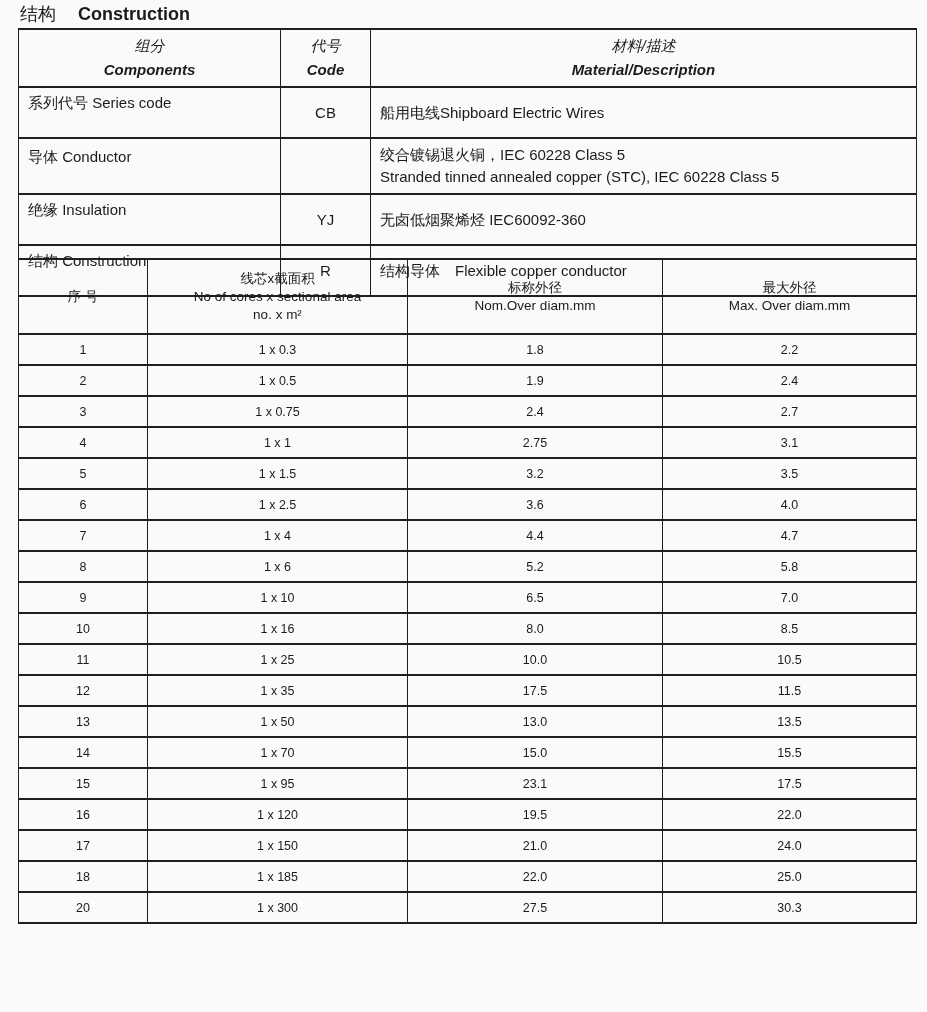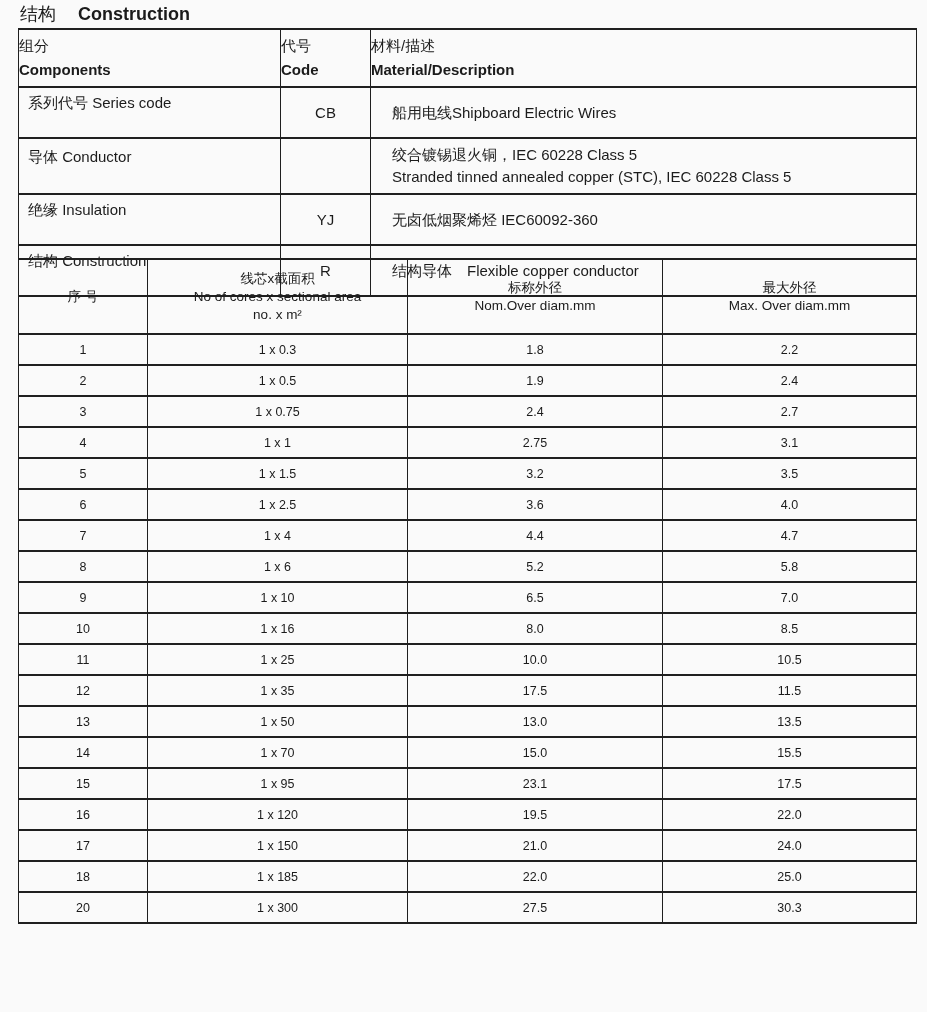--- a/index.html
+++ b/index.html
@@ -23,27 +23,27 @@
   
   table { border-collapse: collapse; table-layout: fixed; background: transparent; }
   td, th { border: 1.5px solid #1f1f1f; color: #1b1b1b; }
 
   
   .tbl1 {
     position: absolute; left: 18px; top: 28px;
     width: 898px;
   }
   .tbl1 td, .tbl1 th { border-width: 2px 1.5px; }
-  .tbl1 th { font-weight: normal; vertical-align: middle; text-align: left; padding: 4px 0; }
+  .tbl1 th { font-weight: normal; vertical-align: middle; text-align: center; padding: 4px 0; font-style: italic; }
   .tbl1 .h-zh { font-size: 15px; line-height: 24px; }
   .tbl1 .h-en { font-size: 15px; line-height: 24px; font-weight: bold; }
   .tbl1 td { font-size: 15px; vertical-align: middle; }
   .tbl1 .c-comp { padding: 6px 6px 24px 9px; text-align: left; }
   .tbl1 .c-code { text-align: center; }
-  .tbl1 .c-desc { padding: 5px 6px 5px 21px; text-align: left; line-height: 22px; }
+  .tbl1 .c-desc { padding: 5px 6px 5px 9px; text-align: left; line-height: 22px; }
   .tbl1 tr.r1 { height: 33px; }
   .tbl1 tr.r2 { height: 50px; margin-top: 20px; }
   .tbl1 tr.r3 { height: 32px; }
   .tbl1 tr.r4 { height: 31px; }
   .tbl1 tr.hd { height: 57px; }
 
   
   .tbl2 {
     position: absolute; left: 18px; top: 258px;
     width: 898px;

